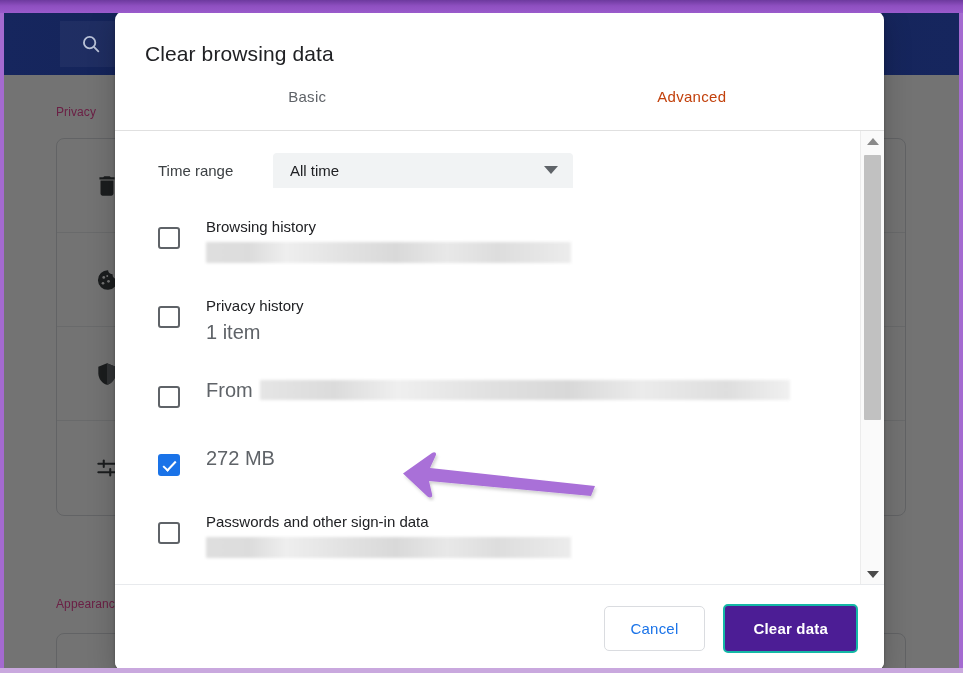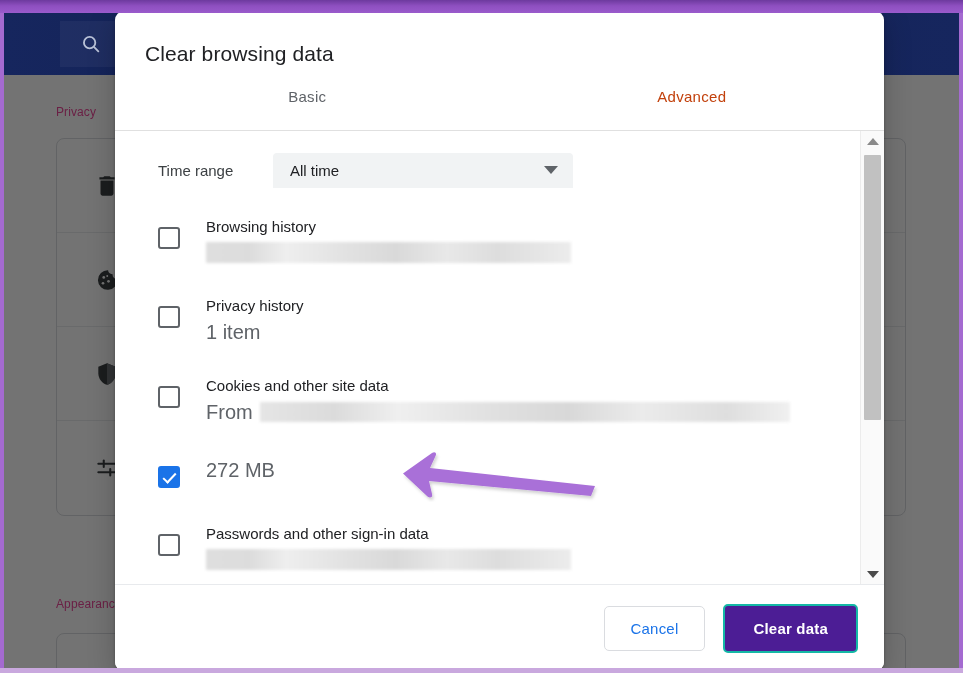--- a/index.html
+++ b/index.html
@@ -417,21 +417,20 @@
             <div class="cbox"></div>
             <div class="cb-texts">
               <div class="cb-title">Privacy history</div>
               <div class="cb-sub">1 item</div>
             </div>
           </div>
 
           <div class="cb-item">
             <div class="cbox"></div>
             <div class="cb-texts">
-              <div class="cb-title">Cookies and other site data</div>
               <div class="cb-sub redacted-inline">
                 <span>From</span>
                 <span class="redbar" style="width:530px;"></span>
               </div>
             </div>
           </div>
 
           <div class="cb-item">
             <div class="cbox checked"></div>
             <div class="cb-texts">

